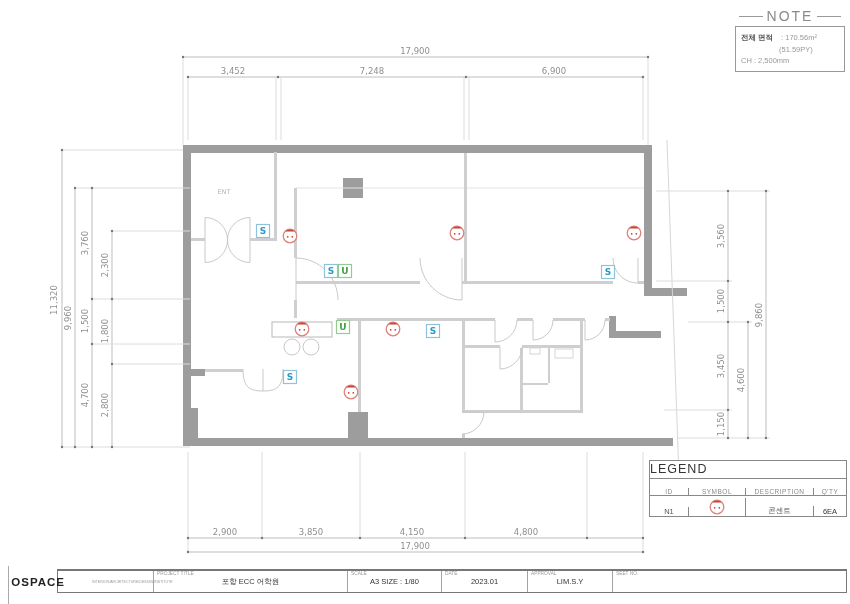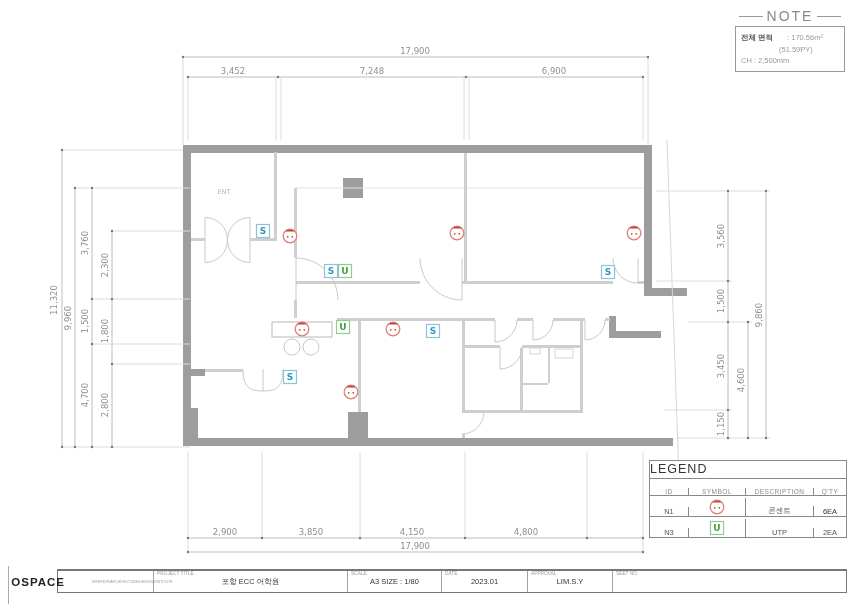--- a/index.html
+++ b/index.html
@@ -5,21 +5,21 @@
   html,body{margin:0;padding:0;background:#fff}
   #sheet{position:relative;width:850px;height:604px;background:#fff;overflow:hidden;
          font-family:"Liberation Sans","DejaVu Sans",sans-serif}
   svg text{font-family:"DejaVu Sans","Liberation Sans",sans-serif;font-size:8.5px;fill:#8f8f8f}
   
   .note{position:absolute;left:735px;top:8px;width:110px}
   .note-title{display:flex;align-items:center;font-size:14px;color:#8a8a8a;letter-spacing:2px}
   .note-title::before,.note-title::after{content:'';flex:1;height:1px;background:#9a9a9a;margin:0 4px}
   .note-box{border:1px solid #999;margin-top:2px;padding:4px 5px;background:#fff}
   .note-box p{margin:2px 0;font-size:7.5px;color:#999;white-space:nowrap}
-  .note-box .lbl{color:#555;font-weight:bold;margin-right:14px}
+  .note-box .lbl{color:#555;font-weight:bold;margin-right:8px}
   .note-ind{padding-left:38px}
   
   .legend{position:absolute;left:649px;top:460px;width:196px;border:1px solid #888;background:#fff;font-size:7.5px;color:#555}
   .lg-title{height:17px;line-height:17px;text-align:left;font-size:12.5px;color:#333;letter-spacing:1px;border-bottom:1px solid #888}
   .lg-row{display:flex;height:20px;border-bottom:1px solid #888;align-items:flex-end}
   .lg-row:last-child{border-bottom:none}
   .lg-row.hdr{height:16px;font-size:6.5px;color:#8a8a8a;letter-spacing:.5px}
   .lg-c{display:flex;align-items:center;justify-content:center;border-right:1px solid #888}
   .c-id{width:38px}.c-sym{width:56px}.c-desc{width:67px}.c-qty{flex:1;border-right:none}
   .qty-b{font-weight:normal;color:#333}
@@ -231,30 +231,20 @@
     <div class="lg-row">
       <div class="lg-c c-id">N1</div>
       <div class="lg-c c-sym">
           <svg width="18" height="18">
             <use href="#sym-outlet" x="9" y="9"></use>
           </svg>
         </div>
       <div class="lg-c c-desc">콘센트</div>
       <div class="lg-c c-qty qty-b">6EA</div>
     </div>
-    <div class="lg-row">
-      <div class="lg-c c-id">N3</div>
-      <div class="lg-c c-sym">
-          <svg width="18" height="18">
-            <use href="#sym-u" x="9" y="9"></use>
-          </svg>
-        </div>
-      <div class="lg-c c-desc">UTP</div>
-      <div class="lg-c c-qty">2EA</div>
-    </div>
   </div>
 
   
   <div class="tblock">
     <div class="tb-cell w1">
       <div class="tb-logo">
         <span class="co">OSPACE</span>
         <span class="co-sub">INTERIOR/ARCHITECTURE/DESIGN/INSTITUTE</span>
       </div>
     </div>

